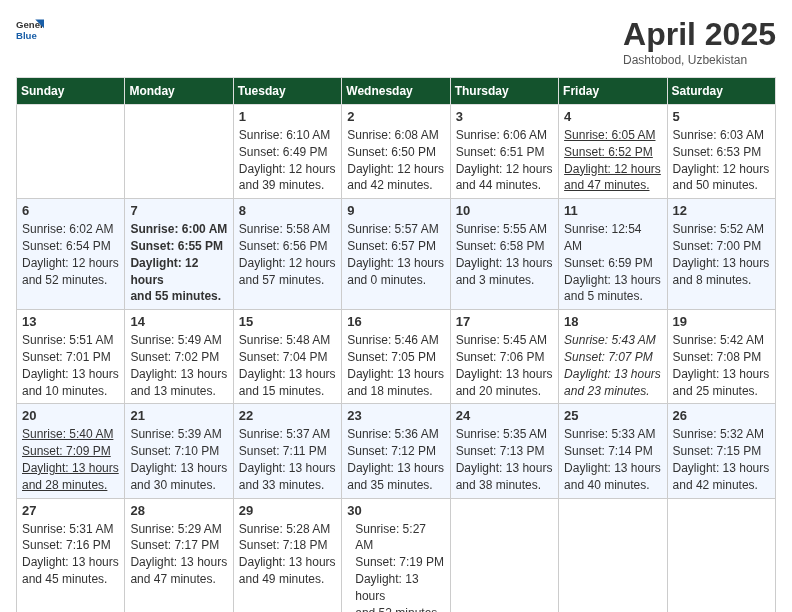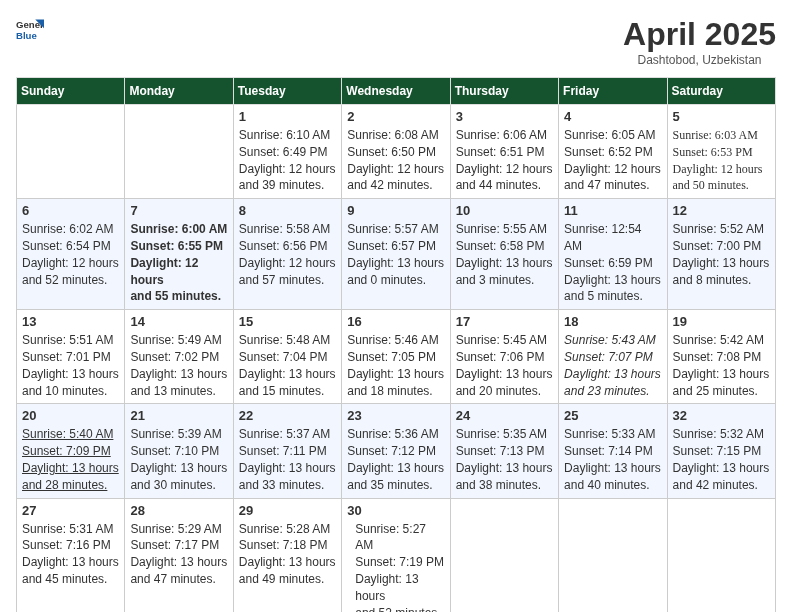--- a/index.html
+++ b/index.html
@@ -19,21 +19,21 @@
     .logo {
       display: flex;
       align-items: center;
       gap: 4px;
     }
     .logo-icon {
       width: 28px;
       height: 28px;
     }
     .title-area {
-      text-align: center;
+      text-align: left;
     }
     .month-title {
       font-size: 32px;
       font-weight: bold;
       color: #333;
     }
     .location-title {
       font-size: 12px;
       color: #555;
     }
@@ -127,28 +127,28 @@
         </td>
         <td>
           <div class="day-number">3</div>
           <div class="cell-content" style="white-space: pre-line;">Sunrise: 6:06 AM
 Sunset: 6:51 PM
 Daylight: 12 hours
 and 44 minutes.</div>
         </td>
         <td>
           <div class="day-number">4</div>
-          <div class="cell-content" style="white-space: pre-line;">Sunrise: 6:05 AM
+          <div class="cell-content" style="white-space: pre-line; text-decoration: underline;">Sunrise: 6:05 AM
 Sunset: 6:52 PM
 Daylight: 12 hours
 and 47 minutes.</div>
         </td>
         <td>
           <div class="day-number">5</div>
-          <div class="cell-content" style="white-space: pre-line; font-family: Liberation Serif, serif;">Sunrise: 6:03 AM
+          <div class="cell-content" style="white-space: pre-line;">Sunrise: 6:03 AM
 Sunset: 6:53 PM
 Daylight: 12 hours
 and 50 minutes.</div>
         </td>
       </tr>
       <tr>
         <td>
           <div class="day-number">6</div>
           <div class="cell-content" style="white-space: pre-line;">Sunrise: 6:02 AM
 Sunset: 6:54 PM
@@ -286,21 +286,21 @@
 and 38 minutes.</div>
         </td>
         <td>
           <div class="day-number">25</div>
           <div class="cell-content" style="white-space: pre-line;">Sunrise: 5:33 AM
 Sunset: 7:14 PM
 Daylight: 13 hours
 and 40 minutes.</div>
         </td>
         <td>
-          <div class="day-number">32</div>
+          <div class="day-number">26</div>
           <div class="cell-content" style="white-space: pre-line;">Sunrise: 5:32 AM
 Sunset: 7:15 PM
 Daylight: 13 hours
 and 42 minutes.</div>
         </td>
       </tr>
       <tr>
         <td>
           <div class="day-number">27</div>
           <div class="cell-content" style="white-space: pre-line;">Sunrise: 5:31 AM

